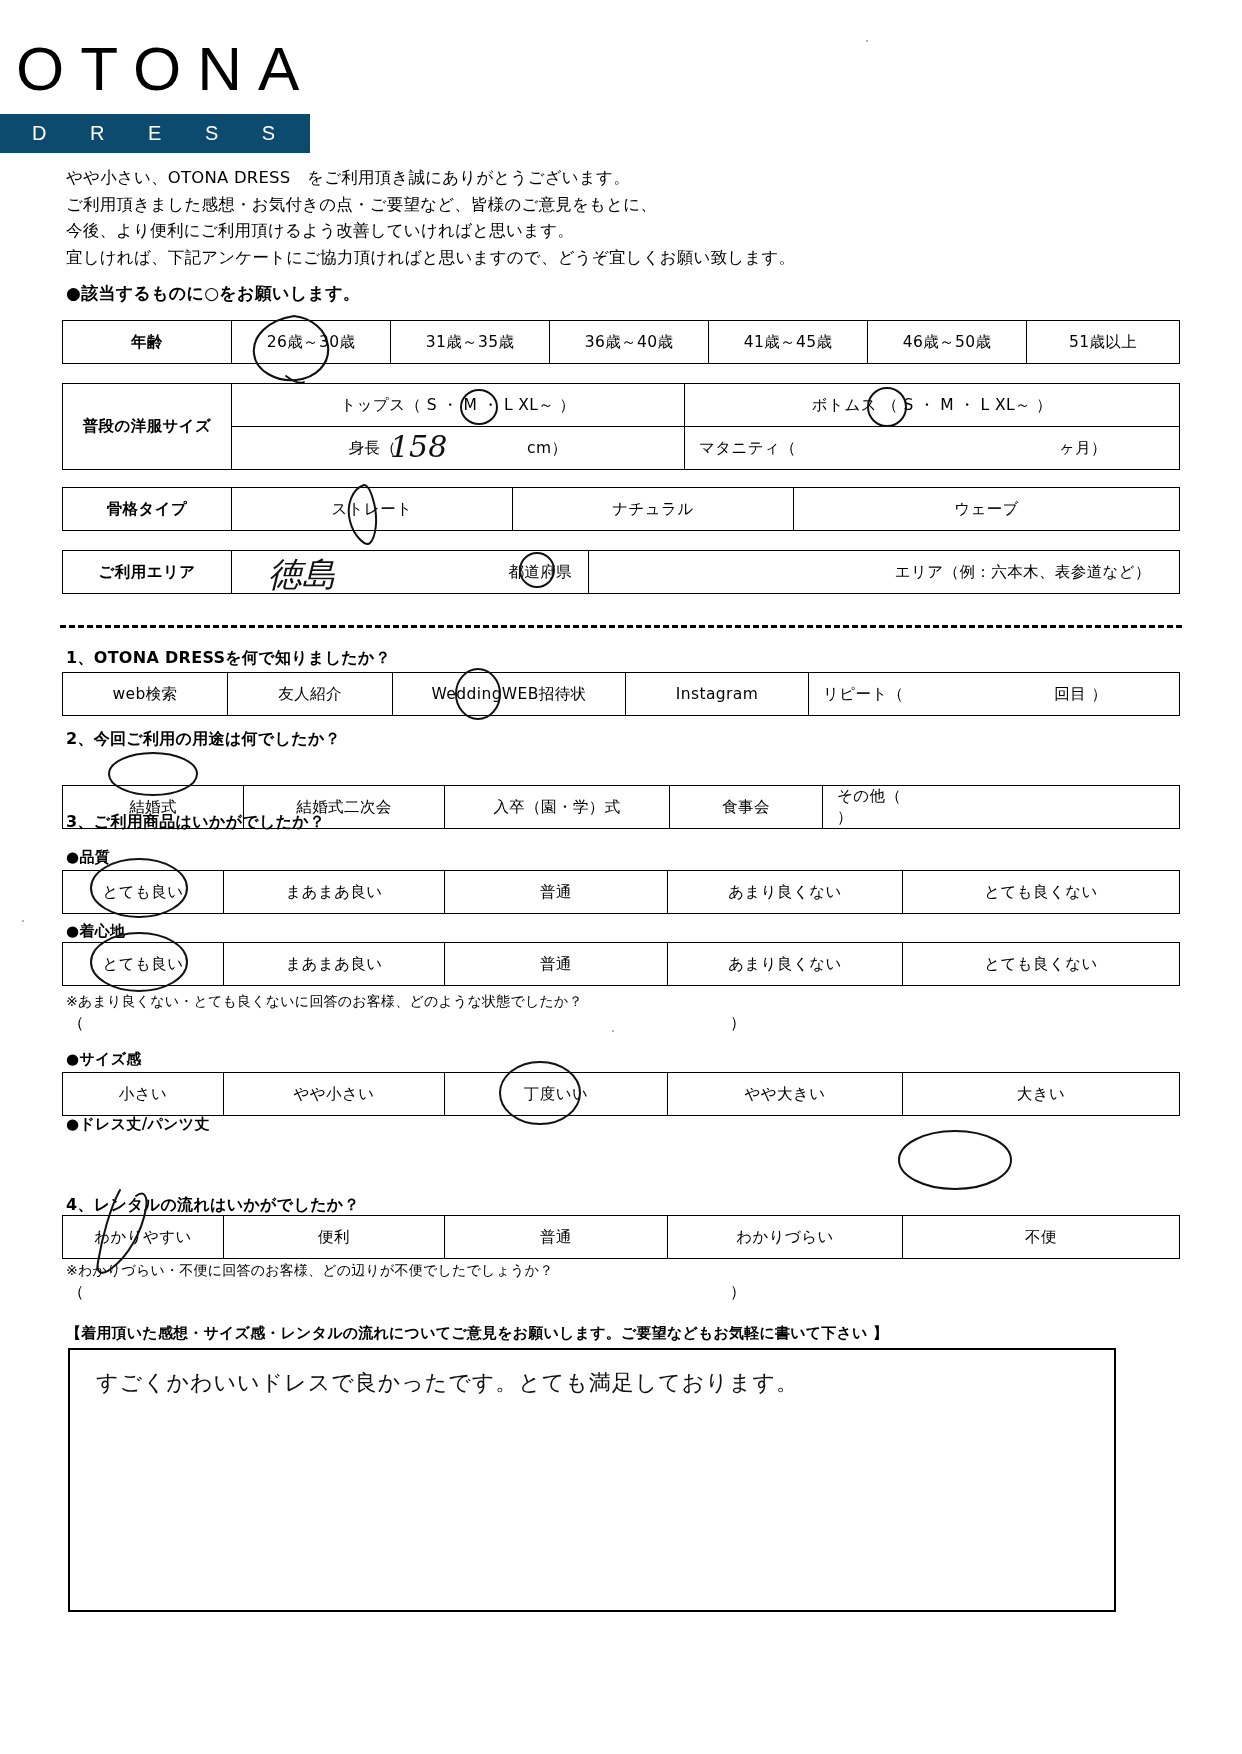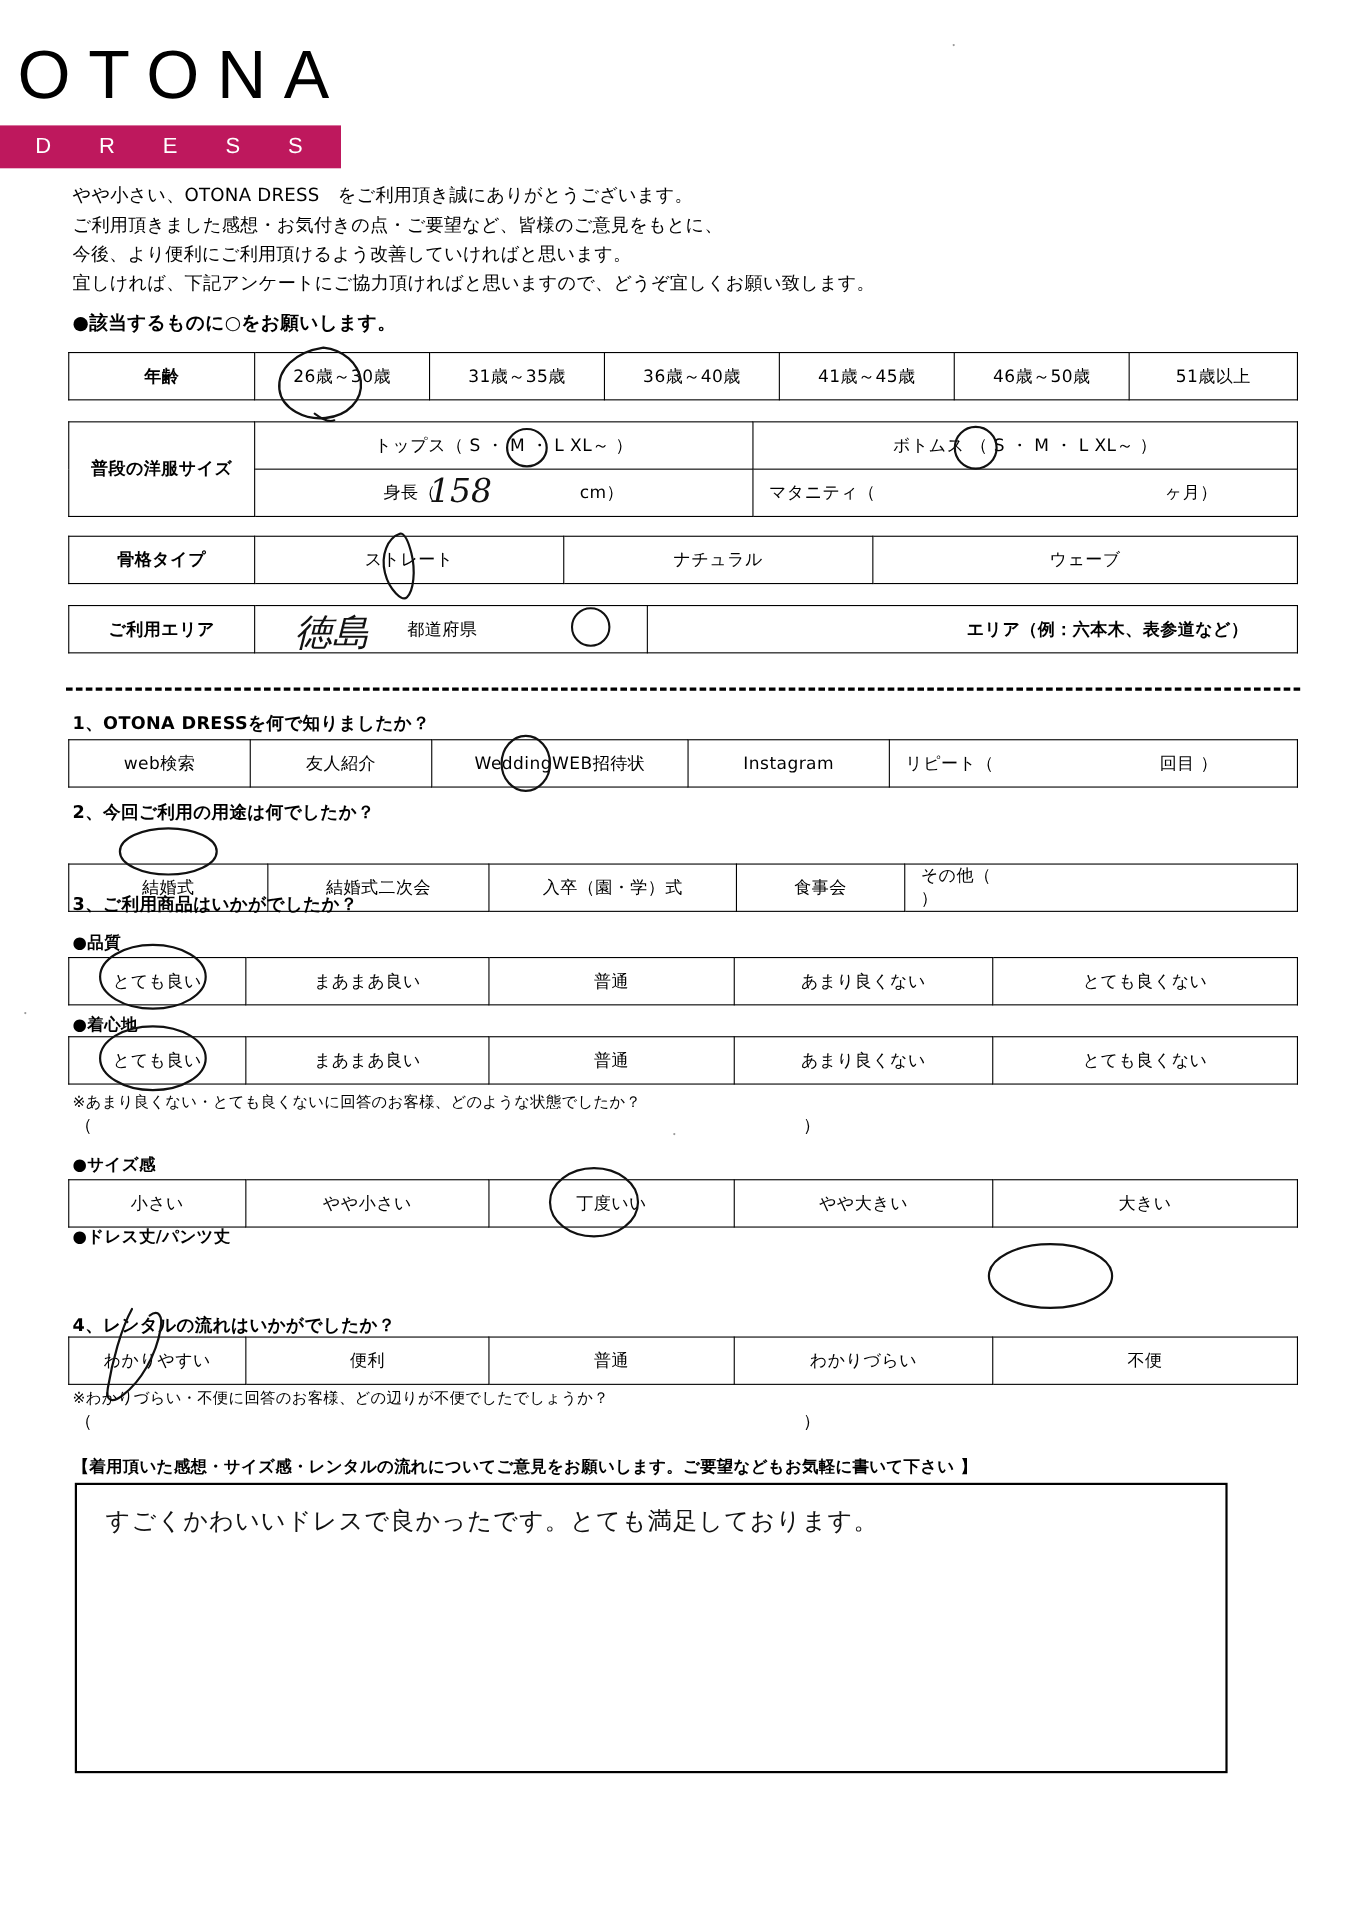--- a/index.html
+++ b/index.html
@@ -1,21 +1,21 @@
 <!DOCTYPE html>
 <html><head>
 <meta charset="utf-8">
 <style>
   html,body{margin:0;padding:0;background:#ffffff;}
   body{width:1242px;height:1754px;position:relative;font-family:"DejaVu Sans","Liberation Sans",sans-serif;color:#000;overflow:hidden;}
   .page{position:absolute;inset:0;background:#fff;}
   
   .logo-wrap{position:absolute;left:0;right:0;top:38px;}
   .logo-otona{font-size:62px;letter-spacing:16px;font-weight:400;line-height:1;padding-left:16px;font-family:"Liberation Sans",sans-serif;}
-  .logo-dress{display:inline-block;margin-top:14px;background:#be185d;color:#fff;font-size:20px;letter-spacing:19px;padding:8px 16px 8px 32px;font-family:"Liberation Sans",sans-serif;}
+  .logo-dress{display:inline-block;margin-top:14px;background:#0c4a6e;color:#fff;font-size:20px;letter-spacing:19px;padding:8px 16px 8px 32px;font-family:"Liberation Sans",sans-serif;}
   
   .intro{position:absolute;left:66px;top:165px;width:1000px;font-size:16.5px;line-height:26.5px;letter-spacing:.2px;}
   .intro div{white-space:nowrap;}
   .bullet-head{position:absolute;left:66px;top:282px;font-size:17px;font-weight:bold;letter-spacing:.3px;}
   
   .tbl{position:absolute;border-collapse:collapse;table-layout:fixed;}
   .tbl td{border:1.6px solid #000;text-align:center;vertical-align:middle;font-size:15.5px;padding:0;height:42px;letter-spacing:.4px;}
   .tbl td.lbl{font-weight:bold;font-size:15.5px;}
   .tbl td.left{text-align:left;padding-left:14px;}
   .q{position:absolute;font-size:16px;font-weight:bold;letter-spacing:.3px;}
@@ -111,22 +111,22 @@
   </tbody>
     </table>
   <svg class="ink" style="left:330px;top:479px;" width="70" height="72" viewBox="0 0 70 72">
     <path d="M34 6 C22 10 16 26 20 42 C24 58 36 68 40 64 C46 58 48 40 44 24 C41 12 38 6 34 6 Z" fill="none" stroke="#111" stroke-width="2"></path>
   </svg>
 
   <table class="tbl" style="left:62px;top:550px;width:1118px;">
     <tbody>
         <tr>
       <td class="lbl" style="width:168px">ご利用エリア</td>
-      <td style="width:340px;padding-right:16px;">都道府県</td>
-      <td style="text-align:right;padding-right:44px;font-weight:bold;">エリア（例：六本木、表参道など）</td>
+      <td style="width:340px;text-align:right;padding-right:16px;">都道府県</td>
+      <td style="text-align:right;padding-right:28px;">エリア（例：六本木、表参道など）</td>
     </tr>
   </tbody>
     </table>
   <span class="hand" style="left:268px;top:552px;font-size:34px;font-family:'DejaVu Sans',sans-serif;">徳島</span>
   <svg class="ink" style="left:512px;top:548px;" width="50" height="44" viewBox="0 0 50 44">
     <ellipse cx="25" cy="22" rx="17" ry="17" fill="none" stroke="#111" stroke-width="1.9"></ellipse>
   </svg>
 
   <div class="dashed" style="top:625px;"></div>
 

